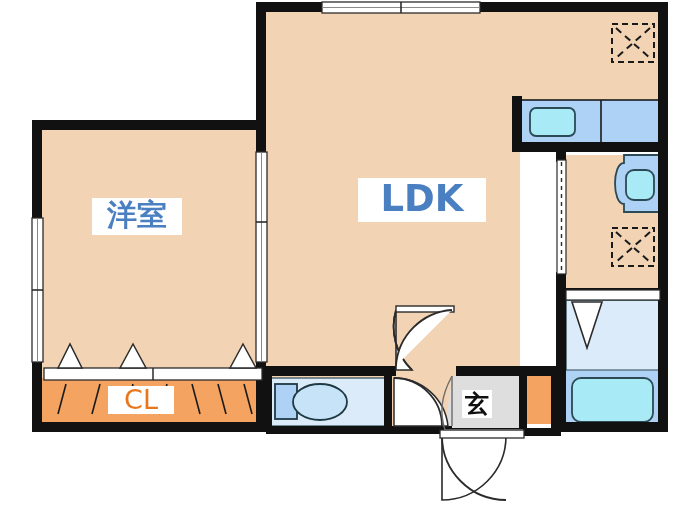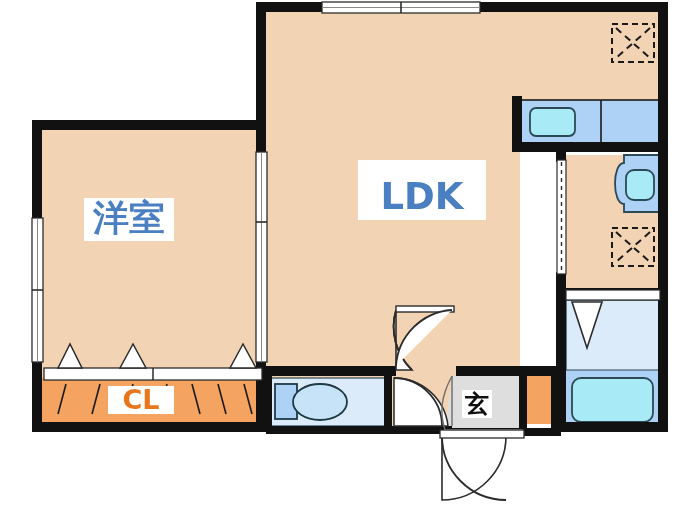--- a/index.html
+++ b/index.html
@@ -30,45 +30,45 @@
     position: absolute;
     background: #ffffff;
     color: #4a7fc1;
     line-height: 1.02;
     text-align: center;
     white-space: nowrap;
     font-weight: bold;
     letter-spacing: 0px;
   }
   #label-bedroom {
-    left: 84px;
+    left: 92px;
     top: 198px;
     width: 86px;
-    font-size: 36px;
+    font-size: 30px;
     padding: 2px 2px 4px 2px;
   }
   #label-ldk {
     left: 358px;
-    top: 160px;
+    top: 178px;
     width: 122px;
     font-size: 37px;
-    padding: 18px 3px 4px 3px;
+    padding: 2px 3px 4px 3px;
   }
   .lbl-line1 { display: block; }
   .lbl-line2 { display: block; }
   #label-cl {
     position: absolute;
     left: 108px;
     top: 386px;
     width: 66px;
     height: 28px;
     background: #ffffff;
     color: #e8761d;
     font-size: 27px;
-    font-weight: bold;
+    font-weight: normal;
     text-align: center;
     line-height: 28px;
   }
   #label-genkan {
     position: absolute;
     left: 462px;
     top: 390px;
     width: 30px;
     height: 28px;
     background: #ffffff;

